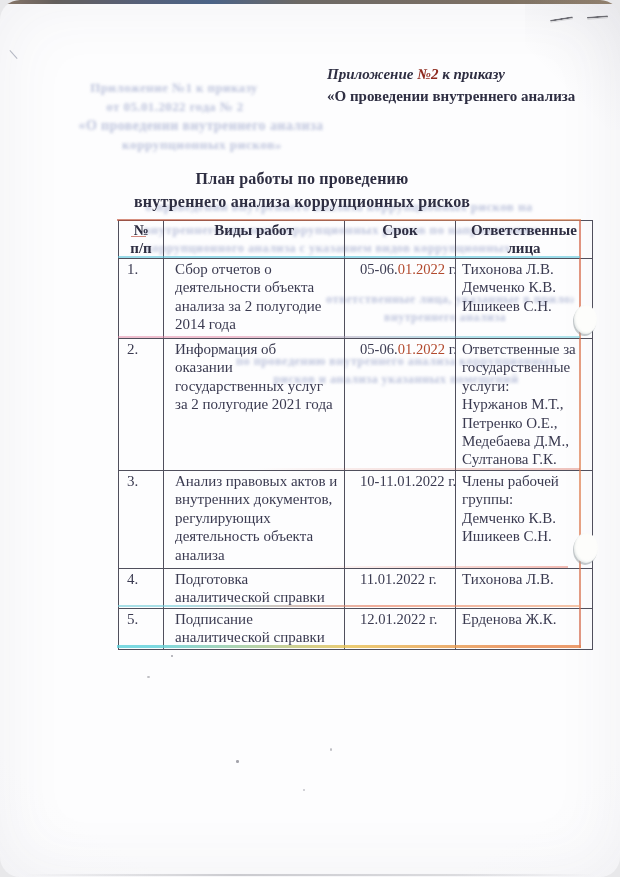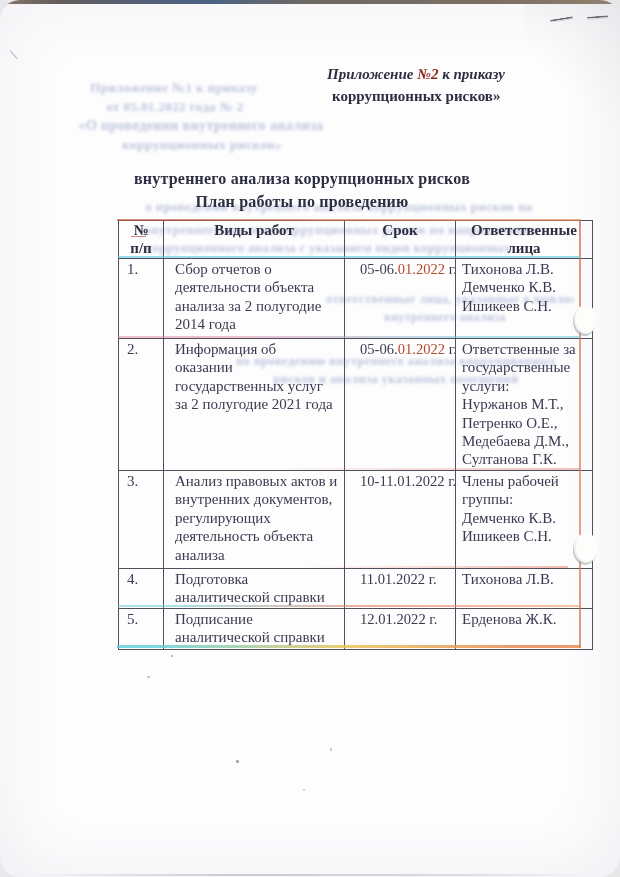--- a/index.html
+++ b/index.html
@@ -108,26 +108,26 @@
       <div class="ghost-line" style="left: 118px; top: 222px; width: 446px; font-size: 13px; text-align: center;">внутреннего анализа коррупционных рисков по направлениям</div>
       <div class="ghost-line" style="left: 118px; top: 241px; width: 420px; font-size: 12.5px; text-align: center;">коррупционного анализа с указанием видов коррупционных</div>
       <div class="ghost-line" style="left: 326px; top: 292px; width: 248px; font-size: 12.5px; text-align: center;">ответственные лица, указанные в приложении</div>
       <div class="ghost-line" style="left: 384px; top: 310px; width: 122px; font-size: 12px; text-align: center;">внутреннего анализа</div>
       <div class="ghost-line" style="left: 228px; top: 354px; width: 336px; font-size: 12.5px; text-align: center;">по проведению внутреннего анализа коррупционных</div>
       <div class="ghost-line" style="left: 250px; top: 372px; width: 292px; font-size: 12.5px; text-align: center;">рисков и анализа указанных помещений</div>
     </div>
 
   <div class="appendix">
     <div class="ap-line italic"><span>Приложение </span><span class="red">№2</span><span> к приказу</span></div>
-    <div class="ap-line indent">коррупционных рисков»</div>
+    <div class="ap-line">«О проведении внутреннего анализа</div>
   </div>
 
   <div class="doc-title">
+    <div>План работы по проведению</div>
     <div>внутреннего анализа коррупционных рисков</div>
-    <div>План работы по проведению</div>
   </div>
 
   <div class="table-wrap">
     <table>
       <thead>
         <tr>
           <th class="c-num">№
 п/п</th>
           <th class="c-work">Виды работ</th>
           <th class="c-term">Срок</th>

